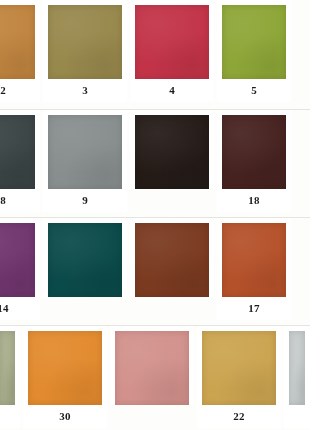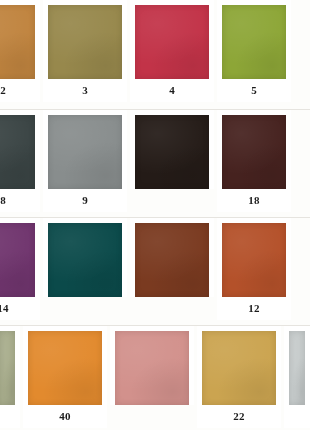--- a/index.html
+++ b/index.html
@@ -151,33 +151,33 @@
         <span class="swatch-label">14</span>
       </div>
       <div class="swatch-cell w-full">
         <div class="swatch-chip" style="background-color: rgb(11, 74, 74);"></div>
       </div>
       <div class="swatch-cell w-full">
         <div class="swatch-chip" style="background-color: rgb(122, 58, 32);"></div>
       </div>
       <div class="swatch-cell w-crop-r">
         <div class="swatch-chip" style="background-color: rgb(180, 81, 42);"></div>
-        <span class="swatch-label">12</span>
+        <span class="swatch-label">17</span>
       </div>
     </div>
   <div class="row-sep" id="sep-3"></div>
 
   <div class="swatch-row" id="row-4">
       <div class="swatch-cell w-sliver">
         <div class="swatch-chip" style="background-color: rgb(168, 173, 140);"></div>
         <span class="swatch-label blank"></span>
       </div>
       <div class="swatch-cell w-full">
         <div class="swatch-chip" style="background-color: rgb(226, 138, 46);"></div>
-        <span class="swatch-label">40</span>
+        <span class="swatch-label">30</span>
       </div>
       <div class="swatch-cell w-full">
         <div class="swatch-chip" style="background-color: rgb(210, 145, 140);"></div>
       </div>
       <div class="swatch-cell w-full">
         <div class="swatch-chip" style="background-color: rgb(203, 164, 80);"></div>
         <span class="swatch-label">22</span>
       </div>
       <div class="swatch-cell w-sliver">
         <div class="swatch-chip" style="background-color: rgb(198, 203, 203);"></div>

